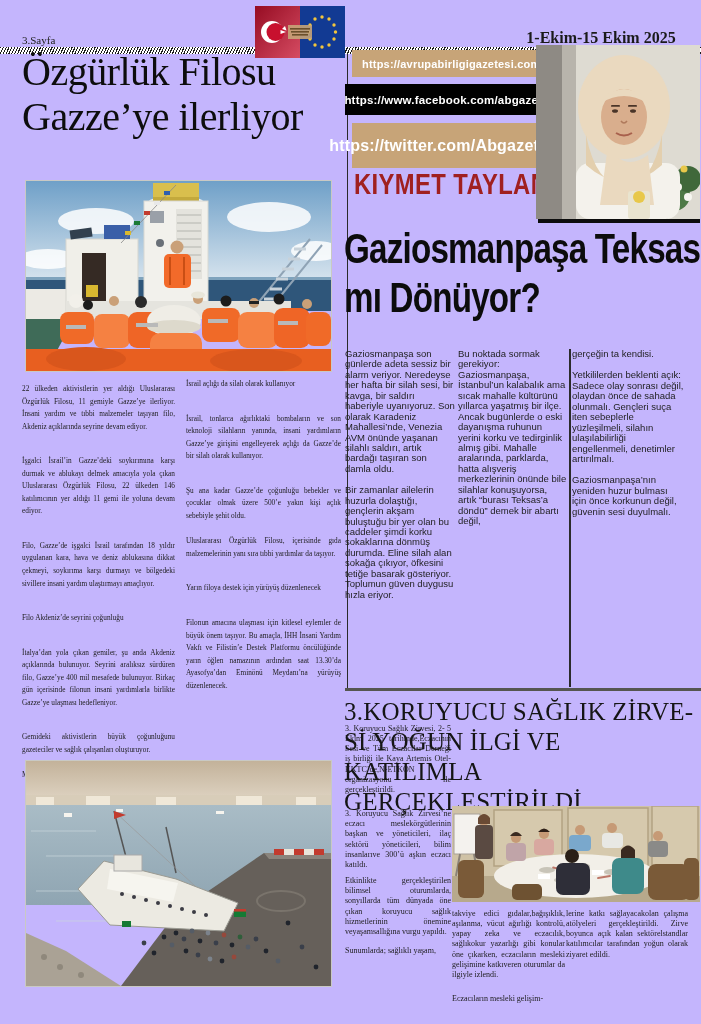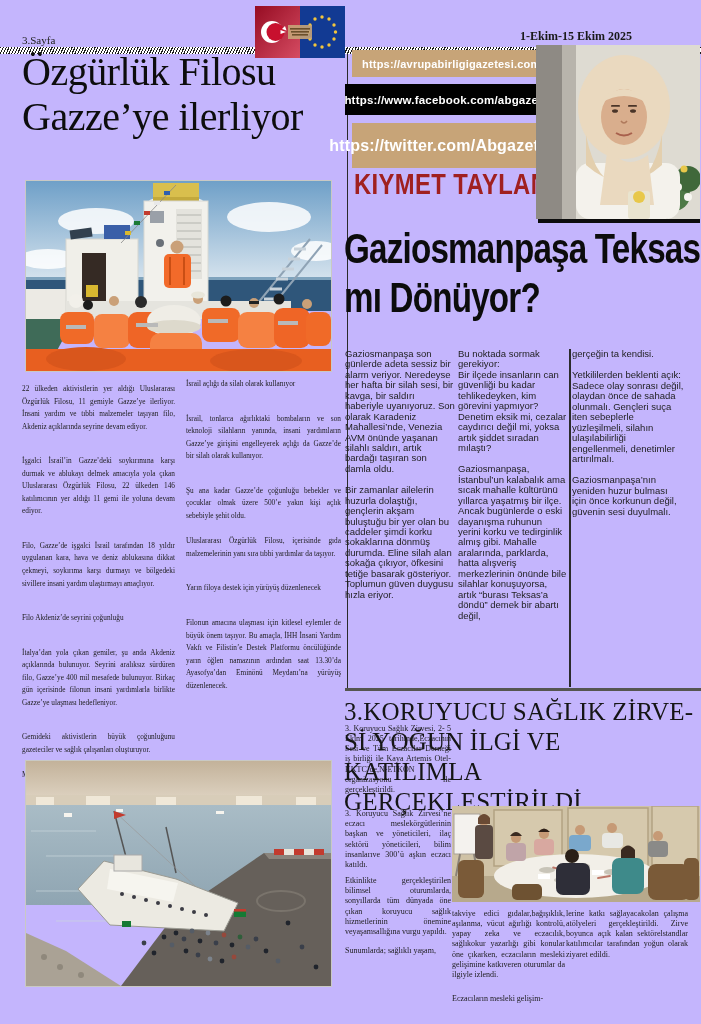--- a/index.html
+++ b/index.html
@@ -4,21 +4,21 @@
 <style>
   html,body{margin:0;padding:0;background:#e9e9e9;}
   .page{position:relative;width:701px;height:1024px;background:#c4b5fd;overflow:hidden;
         font-family:"Liberation Serif",serif;color:#111;}
   .abs{position:absolute;}
 
   
   .page-label{left:22px;top:34px;font-size:11px;color:#222;}
   .hatch-rule{left:0;top:47px;width:701px;height:7px;
     background:repeating-linear-gradient(115deg,#1c1c1c 0 1px,#ffffff 1px 2.6px);}
-  .issue-date{left:520px;top:29px;width:162px;text-align:left;font-size:12px;font-weight:bold;color:#1a1a1a;}
+  .issue-date{left:520px;top:29px;width:162px;text-align:center;font-size:16px;font-weight:bold;color:#1a1a1a;}
   .logo{left:255px;top:6px;width:90px;height:52px;}
 
   
   .main-headline{left:22px;top:50px;width:326px;font-size:40px;line-height:1.12;letter-spacing:-0.5px;color:#0d0d0d;}
   .v-divider{left:347px;top:52px;width:1px;height:636px;background:#2a2a2a;}
   .photo-frame{border:1px solid #c9c9c4;}
   .news-col{position:absolute;text-align:justify;font-size:7.3px;line-height:1.72;color:#1c1c1c;}
   .news-col p{margin:0 0 13px;}
   .news-col p.big-gap{margin-bottom:22px;}
 
@@ -361,21 +361,20 @@
     <div>Gaziosmanpaşa Teksas’a</div>
     <div>mı Dönüyor?</div>
   </div>
 
   <div class="op-col" style="left:345px;width:110px;">
     <p>Gaziosmanpaşa son günlerde adeta sessiz bir alarm veriyor. Neredeyse her hafta bir silah sesi, bir kavga, bir saldırı haberiyle uyanıyoruz. Son olarak Karadeniz Mahallesi’nde, Venezia AVM önünde yaşanan silahlı saldırı, artık bardağı taşıran son damla oldu.</p>
     <p>Bir zamanlar ailelerin huzurla dolaştığı, gençlerin akşam buluştuğu bir yer olan bu caddeler şimdi korku sokaklarına dönmüş durumda. Eline silah alan sokağa çıkıyor, öfkesini tetiğe basarak gösteriyor. Toplumun güven duygusu hızla eriyor.</p>
   </div>
   <div class="op-col" style="left:458px;width:109px;">
     <p class="tight">Bu noktada sormak gerekiyor:</p>
-    <p>Bir ilçede insanların can güvenliği bu kadar tehlikedeyken, kim görevini yapmıyor? Denetim eksik mi, cezalar caydırıcı değil mi, yoksa artık şiddet sıradan mılaştı?</p>
     <p>Gaziosmanpaşa, İstanbul’un kalabalık ama sıcak mahalle kültürünü yıllarca yaşatmış bir ilçe. Ancak bugünlerde o eski dayanışma ruhunun yerini korku ve tedirginlik almış gibi. Mahalle aralarında, parklarda, hatta alışveriş merkezlerinin önünde bile silahlar konuşuyorsa, artık “burası Teksas’a döndü” demek bir abartı değil,</p>
   </div>
   <div class="abs op-col-rule"></div>
   <div class="op-col" style="left:572px;width:112px;">
     <p>gerçeğin ta kendisi.</p>
     <p class="tight">Yetkililerden beklenti açık:</p>
     <p>Sadece olay sonrası değil, olaydan önce de sahada olunmalı. Gençleri suça iten sebeplerle yüzleşilmeli, silahın ulaşılabilirliği engellenmeli, denetimler artırılmalı.</p>
     <p>Gaziosmanpaşa’nın yeniden huzur bulması için önce korkunun değil, güvenin sesi duyulmalı.</p>
   </div>
 

